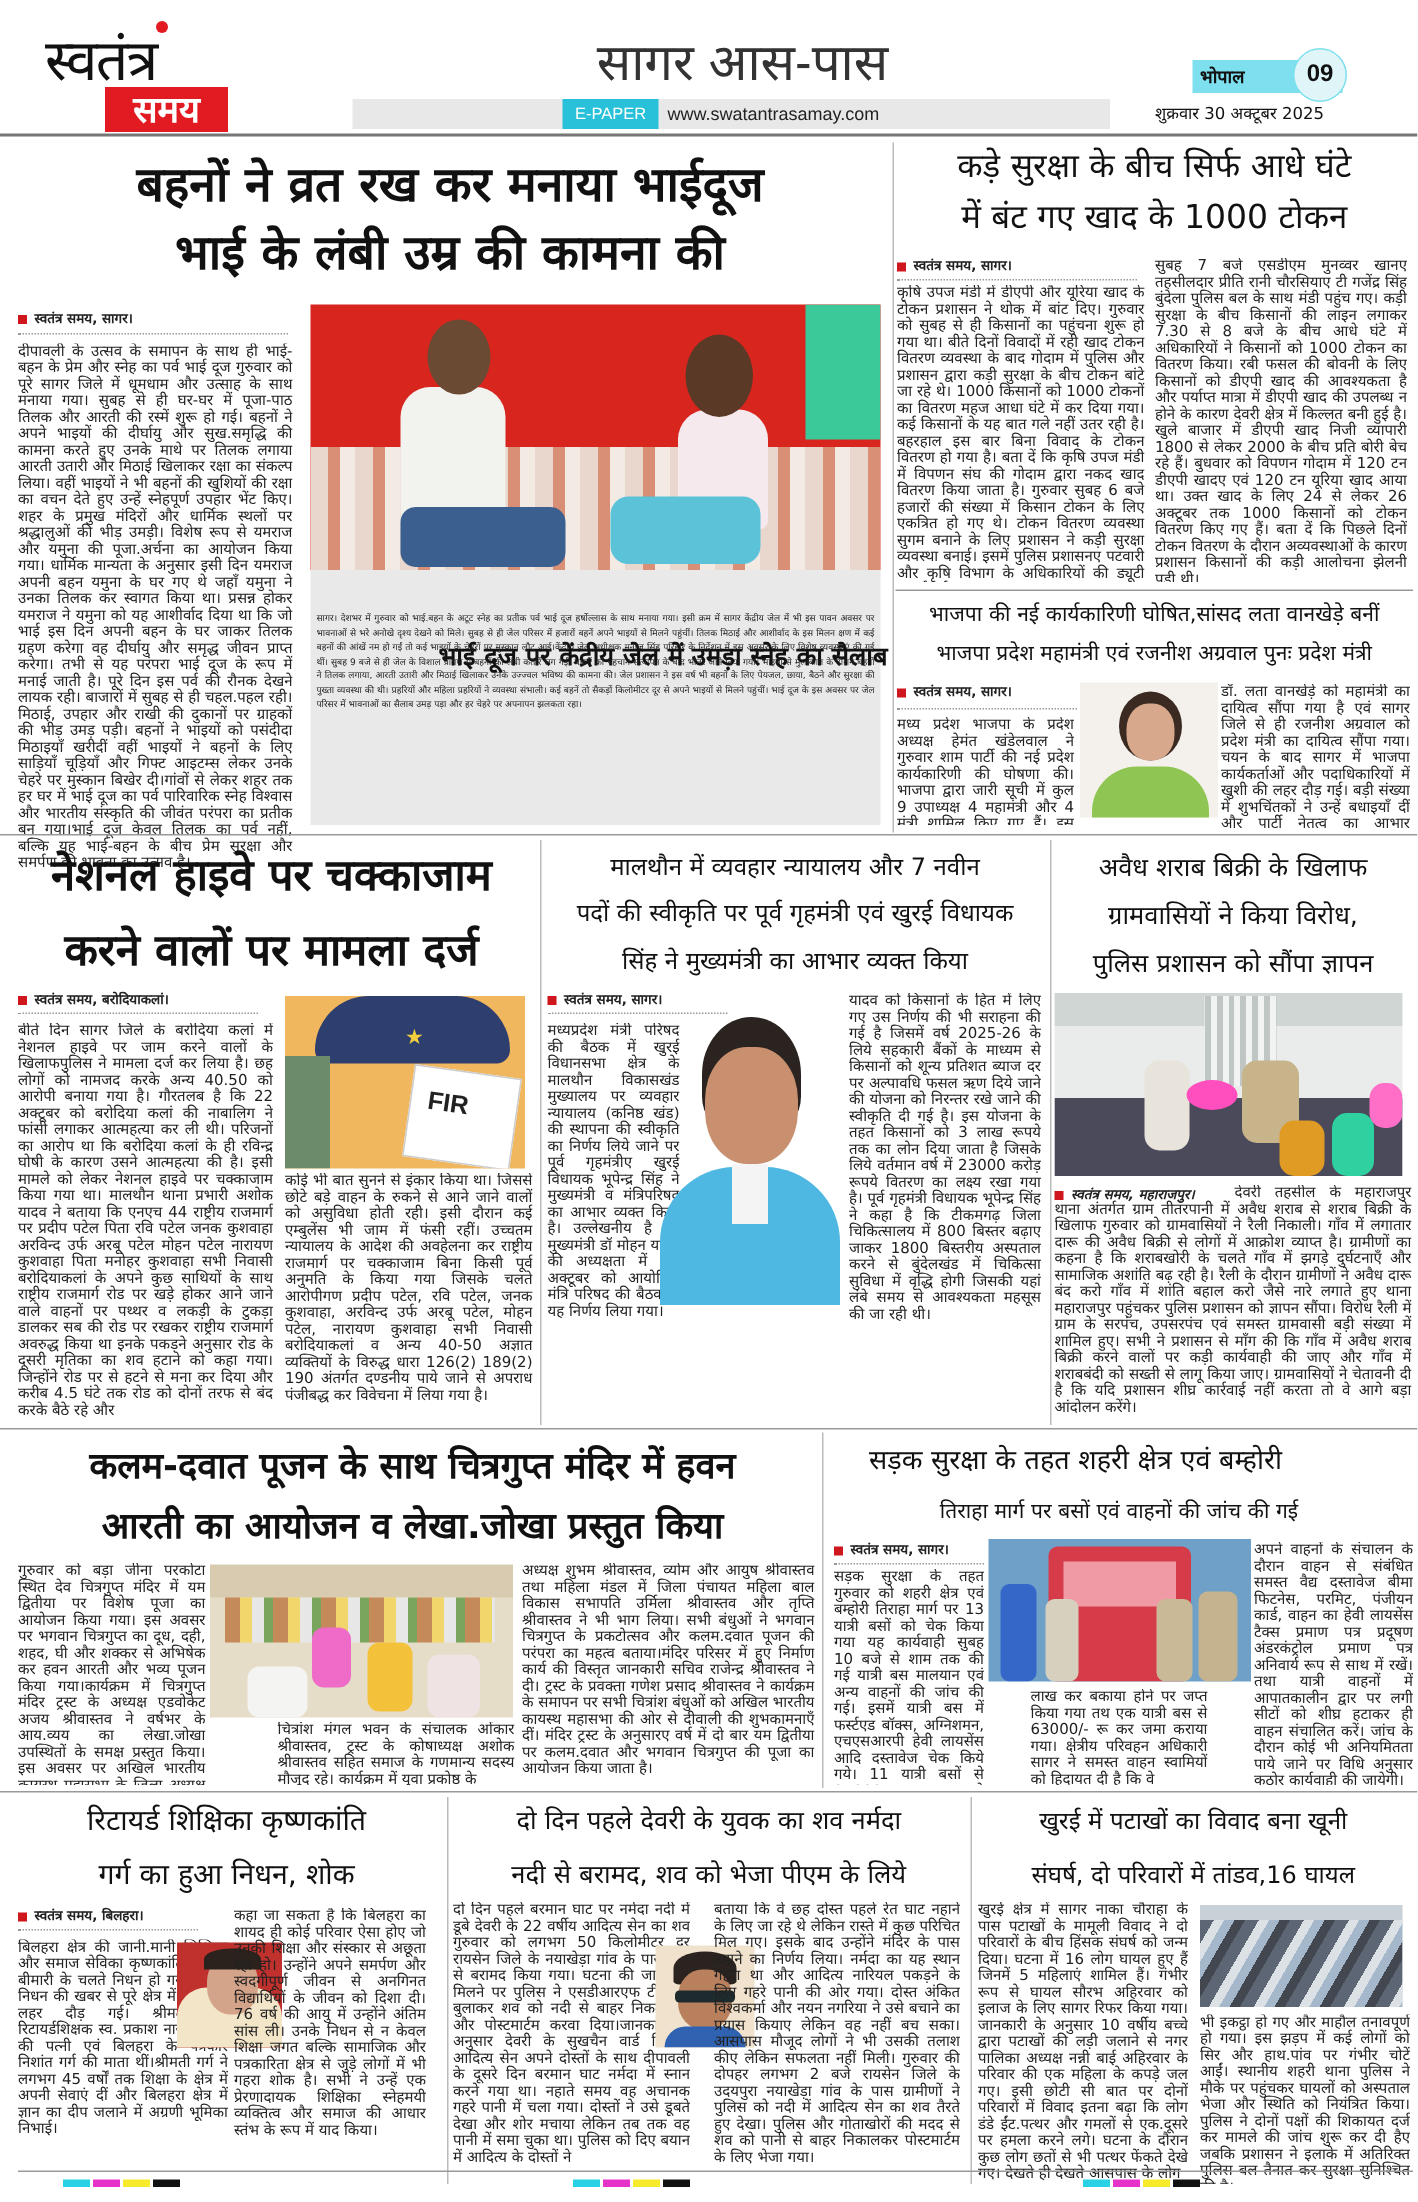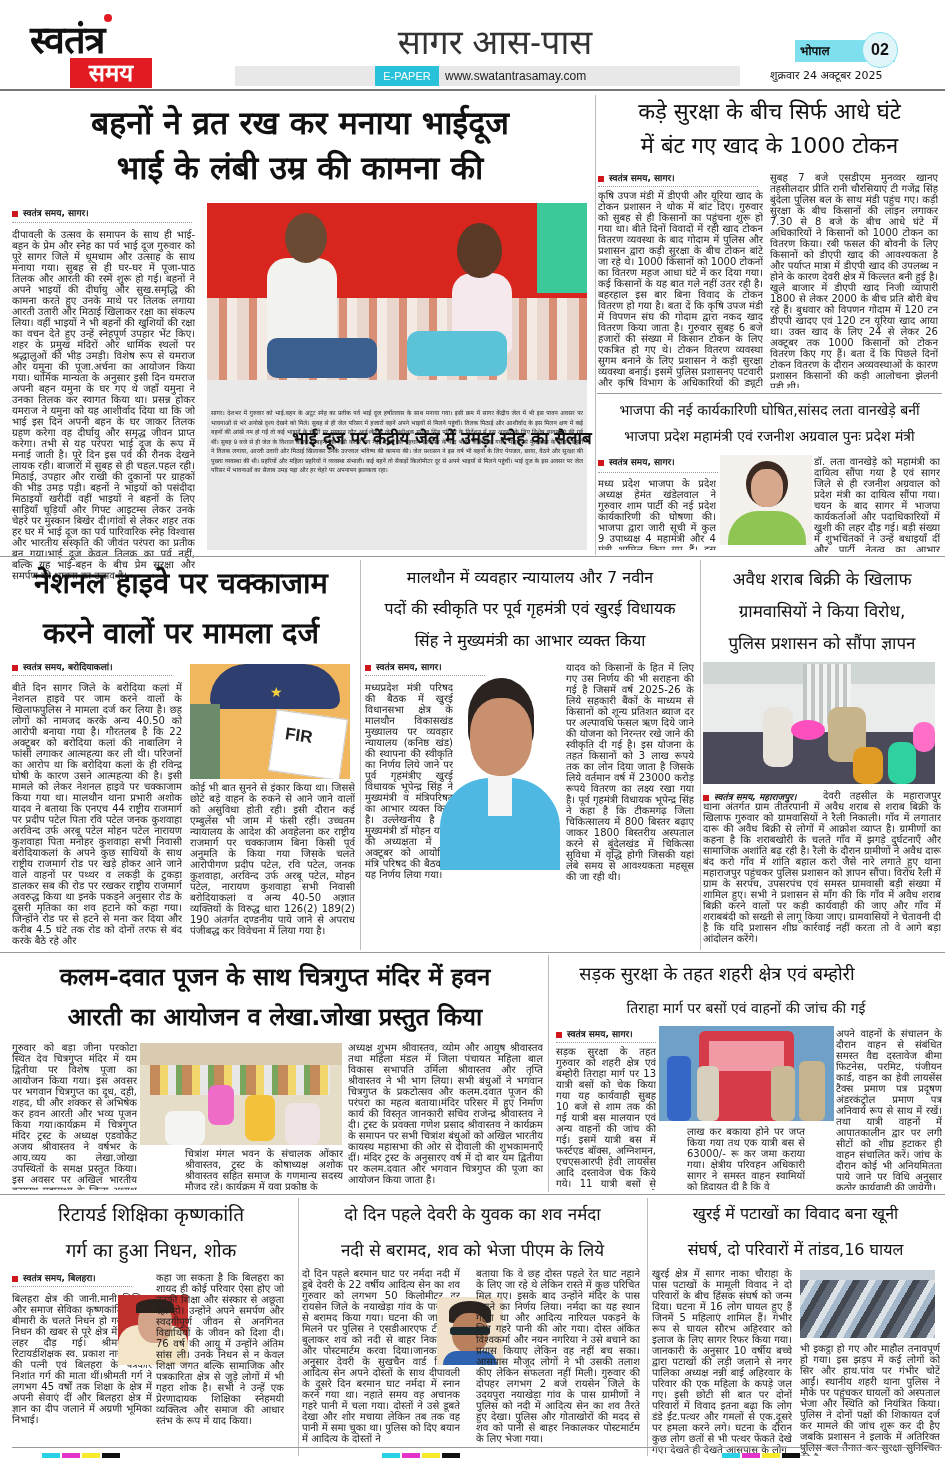--- a/index.html
+++ b/index.html
@@ -1,19 +1,19 @@
 <!DOCTYPE html>
 <html><head>
 <meta charset="utf-8">
 <style>
   * { box-sizing: border-box; margin: 0; padding: 0; }
   body { width: 945px; height: 1468px; background: #fff; font-family: "DejaVu Sans", sans-serif; color: #111; position: relative; overflow: hidden; }
   .abs { position: absolute; }
   
-  .logo-top { left: 30px; top: 20px; font-size: 38px; font-weight: bold; color: #111; line-height: 40px; letter-spacing: -1px; font-family: "DejaVu Sans", sans-serif; }
+  .logo-top { left: 30px; top: 20px; font-size: 38px; font-weight: normal; color: #111; line-height: 40px; letter-spacing: -1px; font-family: "DejaVu Sans", sans-serif; }
   .logo-dot { left: 104px; top: 14px; width: 8px; height: 8px; border-radius: 50%; background: #e21b22; }
   .logo-bottom { left: 70px; top: 58px; width: 82px; height: 30px; background: #e21b22; color: #fff; font-size: 24px; font-weight: bold; text-align: center; line-height: 30px; }
   .section-title { left: 345px; top: 22px; width: 300px; text-align: center; font-size: 34px; color: #333; line-height: 40px; font-family: "DejaVu Sans Condensed", "DejaVu Sans", sans-serif; }
   .epaper-strip { left: 235px; top: 66px; width: 505px; height: 20px; background: #e8e8e8; }
   .epaper-badge { left: 375px; top: 66px; width: 64px; height: 20px; background: #29c1d9; color: #fff; font-size: 11px; line-height: 20px; text-align: center; font-family: "Liberation Sans", sans-serif; }
   .epaper-url { left: 445px; top: 66px; font-size: 12px; line-height: 20px; color: #222; font-family: "Liberation Sans", sans-serif; }
   .city-badge { left: 795px; top: 40px; width: 100px; height: 22px; background: #7ee0ee; }
   .city-label { left: 800px; top: 40px; font-size: 12px; line-height: 22px; font-weight: bold; color: #111; }
   .page-num-circle { left: 862px; top: 32px; width: 36px; height: 36px; border-radius: 50%; background: #dff5f8; border: 1px solid #7ee0ee; font-weight: bold; font-size: 16px; text-align: center; line-height: 34px; font-family: "Liberation Sans", sans-serif; }
   .date-line { left: 770px; top: 68px; font-size: 11px; line-height: 16px; color: #111; }
@@ -36,22 +36,22 @@
 
 <div class="abs logo-dot"></div>
 <div class="abs logo-top">स्वतंत्र</div>
 <div class="abs logo-bottom">समय</div>
 <div class="abs section-title">सागर आस-पास</div>
 <div class="abs epaper-strip"></div>
 <div class="abs epaper-badge">E-PAPER</div>
 <div class="abs epaper-url">www.swatantrasamay.com</div>
 <div class="abs city-badge"></div>
 <div class="abs city-label">भोपाल</div>
-<div class="abs page-num-circle">02</div>
-<div class="abs date-line">शुक्रवार 24 अक्टूबर 2025</div>
+<div class="abs page-num-circle">09</div>
+<div class="abs date-line">शुक्रवार 30 अक्टूबर 2025</div>
 <div class="abs rule"></div>
 
 <div class="hl" style="left:10px;top:103px;width:580px;font-size:32px;line-height:40px;">बहनों ने व्रत रख कर मनाया भाईदूज</div>
 <div class="hl" style="left:10px;top:148px;width:580px;font-size:32px;line-height:40px;">भाई के लंबी उम्र की कामना की</div>
 <div class="byline" style="left:12px;top:207px;">स्वतंत्र समय, सागर।</div>
 <div class="dotted" style="left:12px;top:222px;width:180px;"></div>
 <div class="txt" style="left:12px;top:229px;width:183px;height:516px;">दीपावली के उत्सव के समापन के साथ ही भाई-बहन के प्रेम और स्नेह का पर्व भाई दूज गुरुवार को पूरे सागर जिले में धूमधाम और उत्साह के साथ मनाया गया। सुबह से ही घर-घर में पूजा-पाठ तिलक और आरती की रस्में शुरू हो गई। बहनों ने अपने भाइयों की दीर्घायु और सुख.समृद्धि की कामना करते हुए उनके माथे पर तिलक लगाया आरती उतारी और मिठाई खिलाकर रक्षा का संकल्प लिया। वहीं भाइयों ने भी बहनों की खुशियों की रक्षा का वचन देते हुए उन्हें स्नेहपूर्ण उपहार भेंट किए।शहर के प्रमुख मंदिरों और धार्मिक स्थलों पर श्रद्धालुओं की भीड़ उमड़ी। विशेष रूप से यमराज और यमुना की पूजा.अर्चना का आयोजन किया गया। धार्मिक मान्यता के अनुसार इसी दिन यमराज अपनी बहन यमुना के घर गए थे जहाँ यमुना ने उनका तिलक कर स्वागत किया था। प्रसन्न होकर यमराज ने यमुना को यह आशीर्वाद दिया था कि जो भाई इस दिन अपनी बहन के घर जाकर तिलक ग्रहण करेगा वह दीर्घायु और समृद्ध जीवन प्राप्त करेगा। तभी से यह परंपरा भाई दूज के रूप में मनाई जाती है। पूरे दिन इस पर्व की रौनक देखने लायक रही। बाजारों में सुबह से ही चहल.पहल रही। मिठाई, उपहार और राखी की दुकानों पर ग्राहकों की भीड़ उमड़ पड़ी। बहनों ने भाइयों को पसंदीदा मिठाइयाँ खरीदीं वहीं भाइयों ने बहनों के लिए साड़ियाँ चूड़ियाँ और गिफ्ट आइटम्स लेकर उनके चेहरे पर मुस्कान बिखेर दी।गांवों से लेकर शहर तक हर घर में भाई दूज का पर्व पारिवारिक स्नेह विश्वास और भारतीय संस्कृति की जीवंत परंपरा का प्रतीक बन गया।भाई दूज केवल तिलक का पर्व नहीं, बल्कि यह भाई-बहन के बीच प्रेम सुरक्षा और समर्पण की भावना का उत्सव है।</div>
 
 <div class="photo" style="left:207px;top:203px;width:380px;height:177px;background:#d8261f;">
   <div style="position:absolute;right:0;top:0;width:50px;height:90px;background:#3cc99a;"></div>

